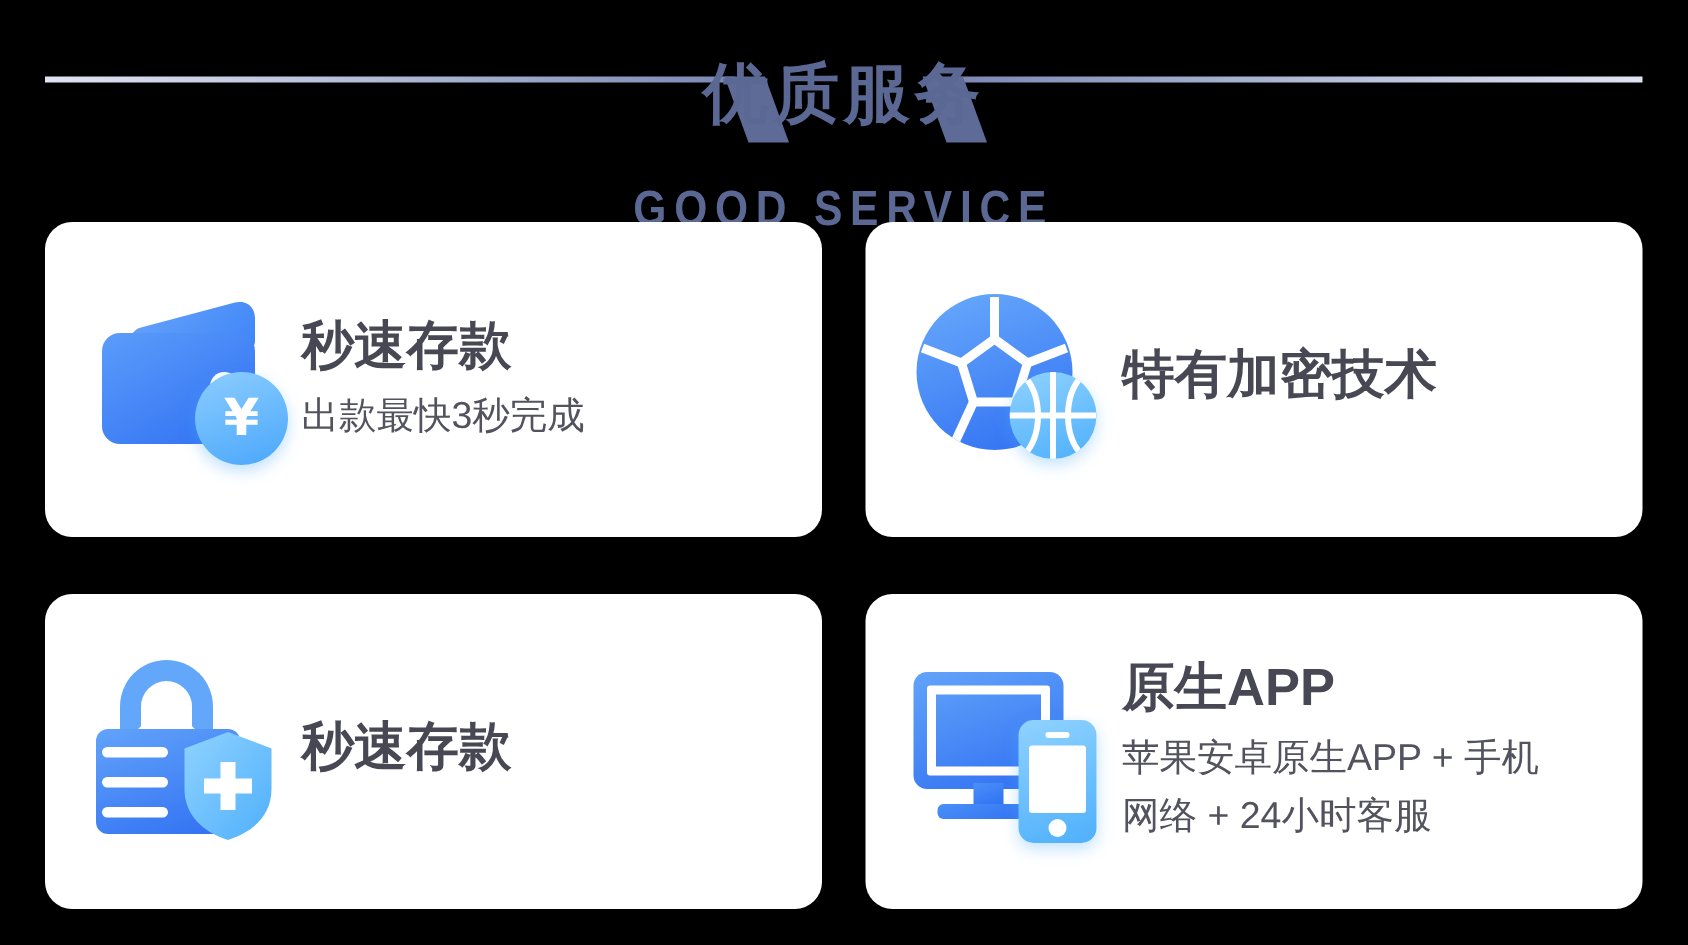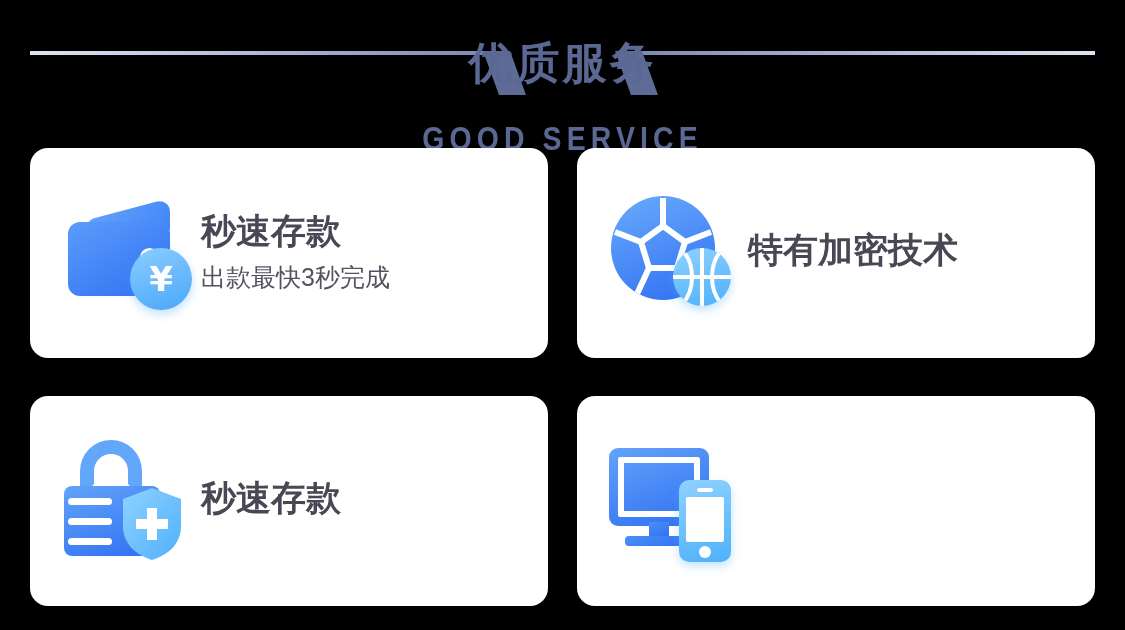--- a/index.html
+++ b/index.html
@@ -399,16 +399,21 @@
           <div class="monitor-inner"></div>
         </div>
         <div class="ic monitor-neck"></div>
         <div class="ic monitor-base"></div>
         <div class="ic phone">
           <span class="ic phone-speaker"></span>
           <span class="ic phone-screen"></span>
           <span class="ic phone-home"></span>
         </div>
       </div>
+      <div class="card-text">
+        <p class="card-title">原生APP</p>
+        <p class="card-sub">苹果安卓原生APP + 手机
+网络 + 24小时客服</p>
+      </div>
     </div>
 
   </div>
 </div>
 
 </body></html>

